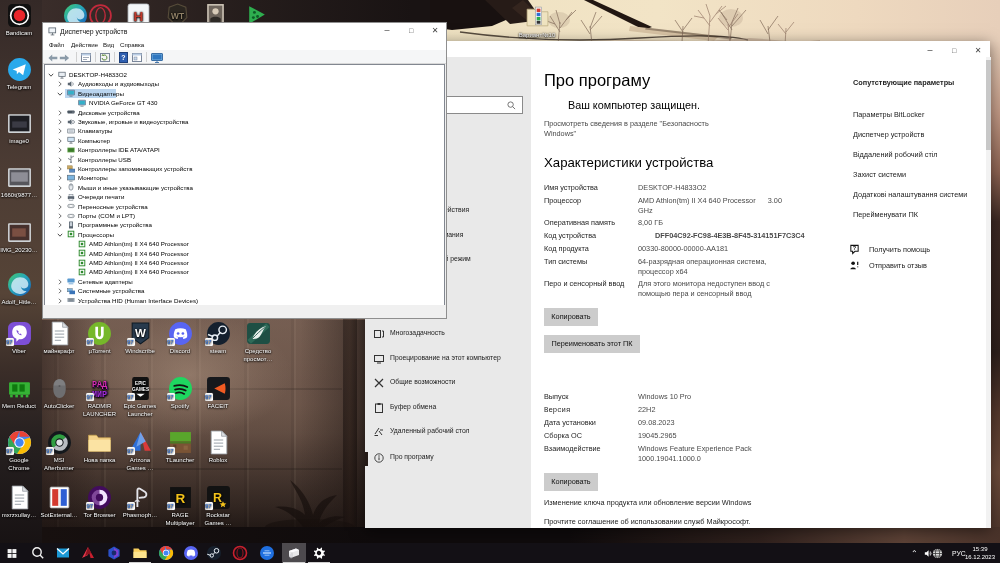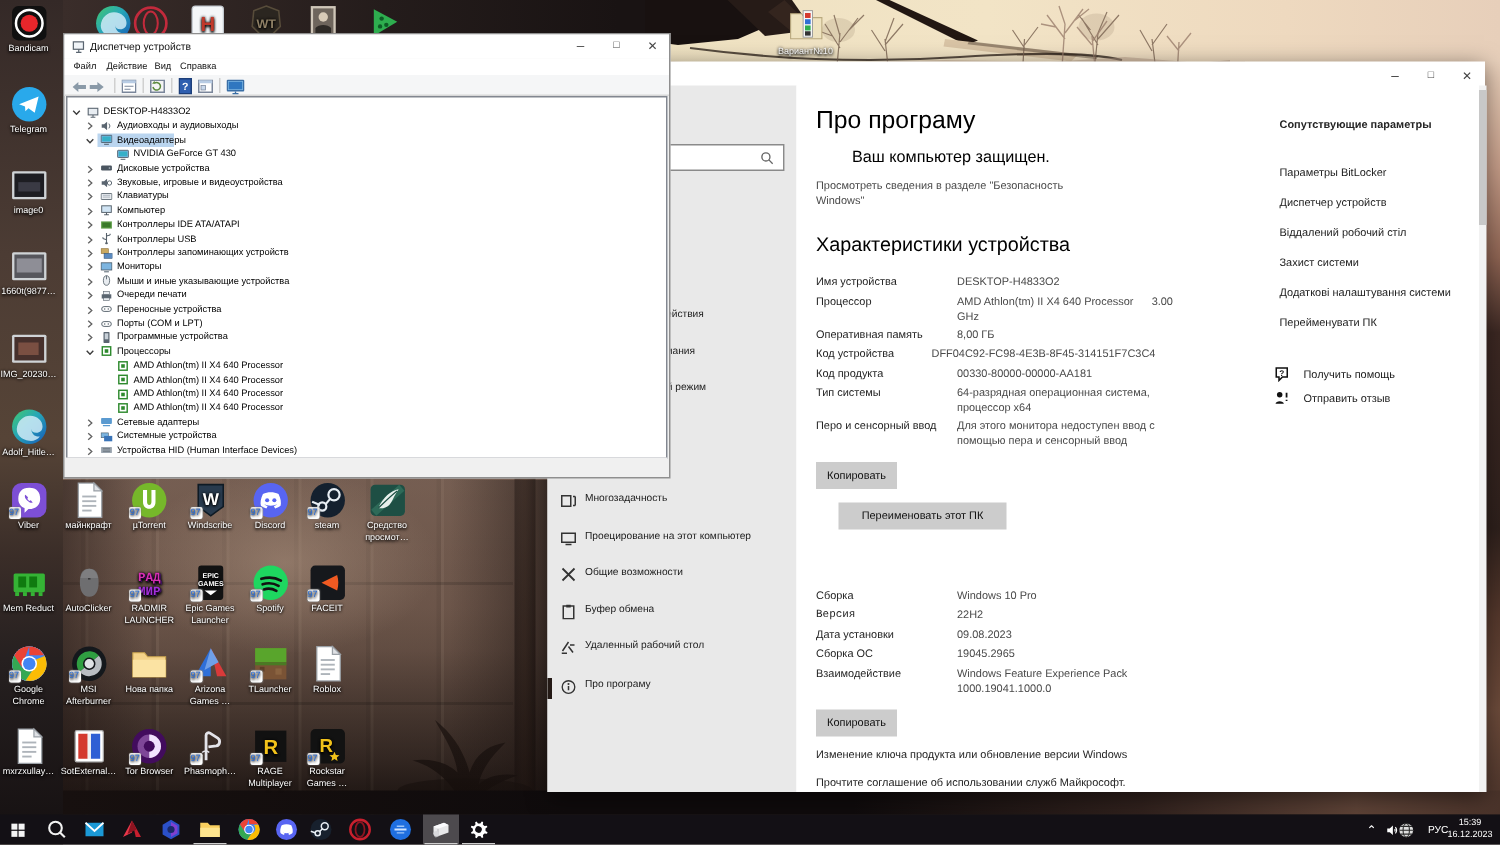--- a/index.html
+++ b/index.html
@@ -496,30 +496,30 @@
       <div class="ab vh" style="left:13px;top:42px;padding-left:24px;">Ваш компьютер защищен.</div>
       <div class="ab h2" style="left:13px;top:98px;">Характеристики устройства</div>
       <div class="ab val" style="left:13px;top:62px;width:172px">Просмотреть сведения в разделе "Безопасность Windows"</div>
       <div class="ab lbl" style="left:13px;top:126px;">Имя устройства</div>
       <div class="ab val" style="left:107px;top:126px;">DESKTOP-H4833O2</div>
       <div class="ab lbl" style="left:13px;top:139px;">Процессор</div>
       <div class="ab val" style="left:107px;top:139px;">AMD Athlon(tm) II X4 640 Processor&nbsp;&nbsp;&nbsp;&nbsp;&nbsp;&nbsp;3.00<br>GHz</div>
       <div class="ab lbl" style="left:13px;top:161px;">Оперативная память</div>
       <div class="ab val" style="left:107px;top:161px;">8,00 ГБ</div>
       <div class="ab lbl" style="left:13px;top:174px;">Код устройства</div>
-      <div class="ab val" style="left:90px;top:174px;">DFF04C92-FC98-4E3B-8F45-314151F7C3C4</div>
+      <div class="ab val" style="left:124px;top:174px;font-weight:bold;">DFF04C92-FC98-4E3B-8F45-314151F7C3C4</div>
       <div class="ab lbl" style="left:13px;top:187px;">Код продукта</div>
       <div class="ab val" style="left:107px;top:187px;">00330-80000-00000-AA181</div>
       <div class="ab lbl" style="left:13px;top:200px;">Тип системы</div>
       <div class="ab val" style="left:107px;top:200px;">64-разрядная операционная система,<br>процессор x64</div>
       <div class="ab lbl" style="left:13px;top:222px;">Перо и сенсорный ввод</div>
       <div class="ab val" style="left:107px;top:222px;">Для этого монитора недоступен ввод с<br>помощью пера и сенсорный ввод</div>
       <div class="btn" style="left:13px;top:251px;width:54px;height:18px;line-height:18px">Копировать</div>
-      <div class="btn" style="left:28px;top:278px;width:112px;height:18px;line-height:18px">Переименовать этот ПК</div>
-      <div class="ab lbl" style="left:13px;top:335px;">Сборка</div>
+      <div class="btn" style="left:13px;top:278px;width:96px;height:18px;line-height:18px">Переименовать этот ПК</div>
+      <div class="ab lbl" style="left:13px;top:335px;">Выпуск</div>
       <div class="ab val" style="left:107px;top:335px;">Windows 10 Pro</div>
       <div class="ab lbl" style="left:13px;top:348px;font-family:Liberation Mono, monospace;">Версия</div>
       <div class="ab val" style="left:107px;top:348px;">22H2</div>
       <div class="ab lbl" style="left:13px;top:361px;">Дата установки</div>
       <div class="ab val" style="left:107px;top:361px;">09.08.2023</div>
       <div class="ab lbl" style="left:13px;top:374px;">Сборка ОС</div>
       <div class="ab val" style="left:107px;top:374px;">19045.2965</div>
       <div class="ab lbl" style="left:13px;top:387px;text-align:right;">Взаимодействие</div>
       <div class="ab val" style="left:107px;top:387px;">Windows Feature Experience Pack<br>1000.19041.1000.0</div>
       <div class="btn" style="left:13px;top:416px;width:54px;height:18px;line-height:18px">Копировать</div>

